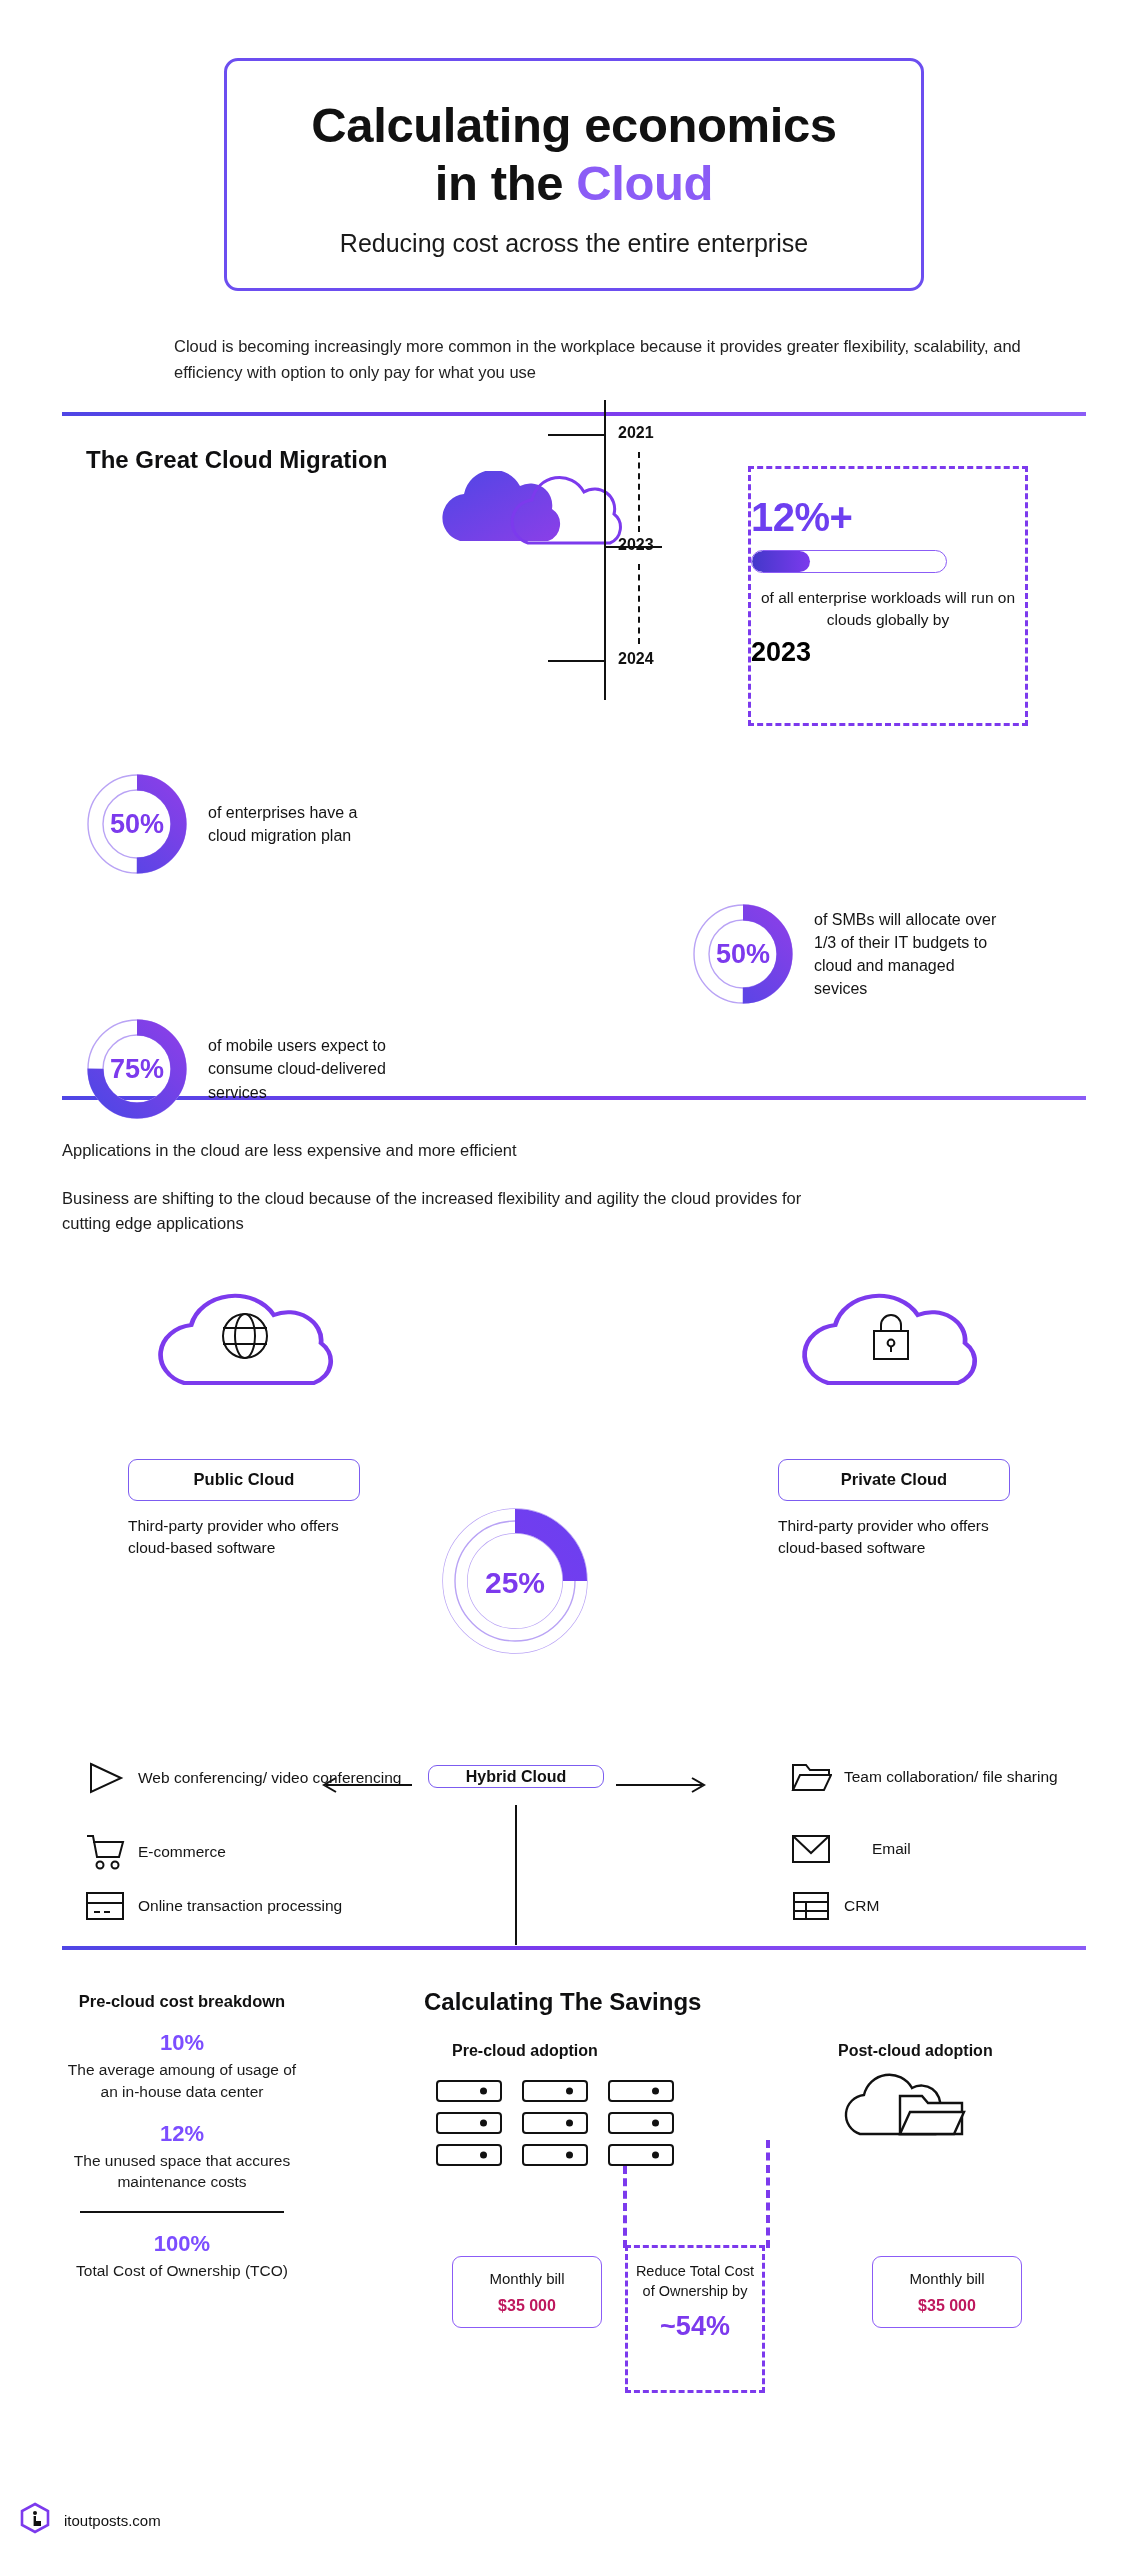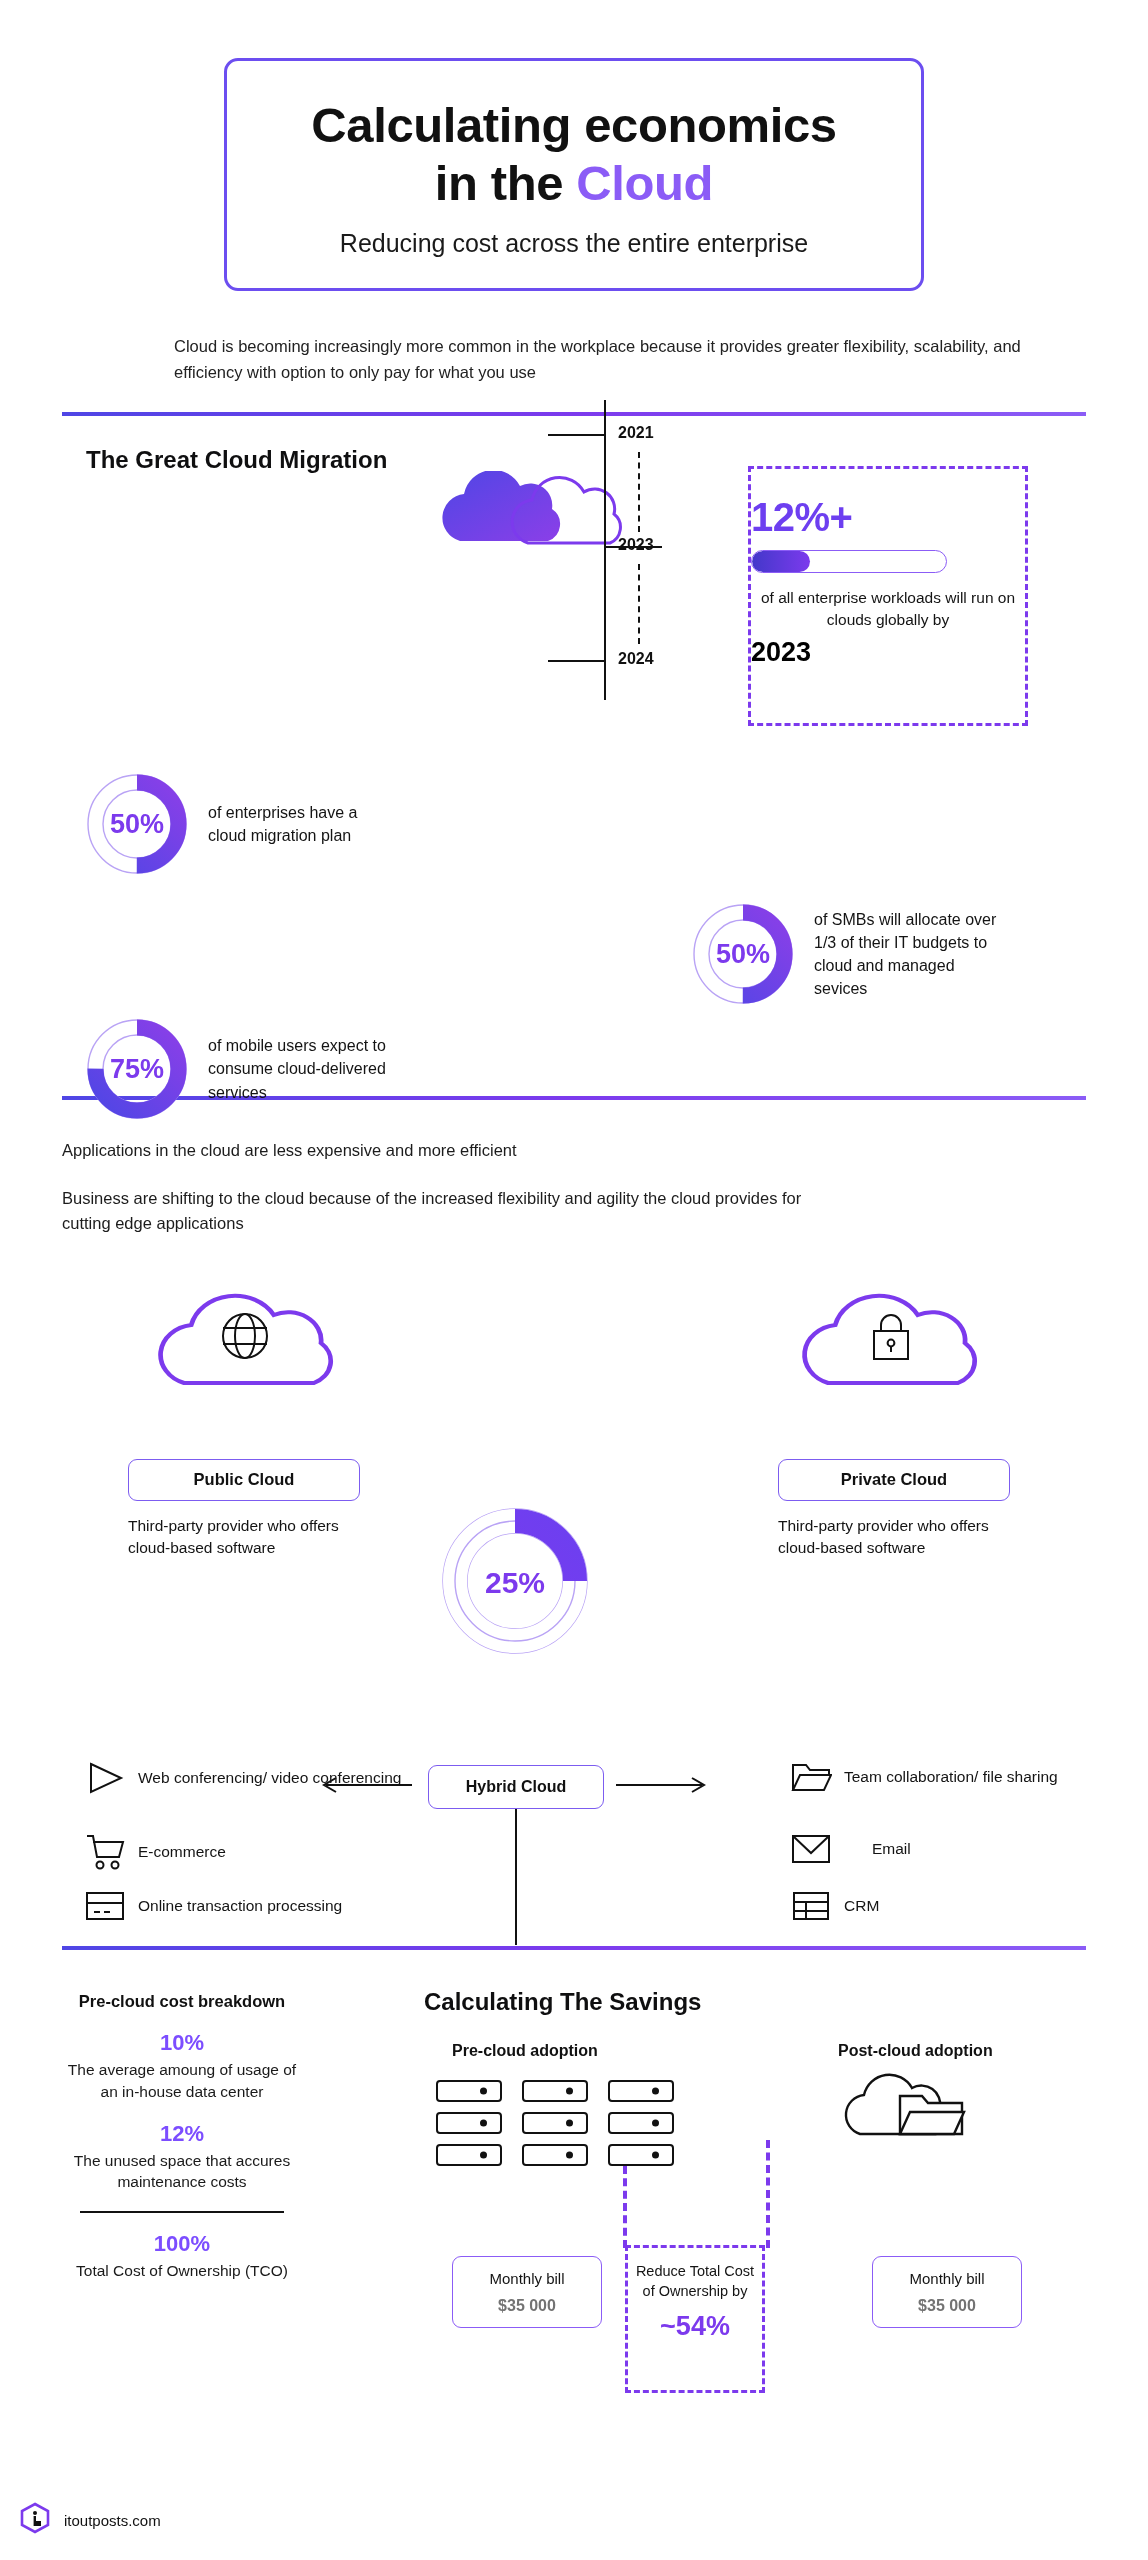--- a/index.html
+++ b/index.html
@@ -131,21 +131,21 @@
     border: 3px dashed #7c3aed;
   }
   .card-25-text {
     padding: 22px 12px 0 12px; text-align: center;
     font-size: 15px; line-height: 1.38; color: #141414;
   }
   .donut25 { position: absolute; left: 439px; top: 1505px; }
 
   .hybrid-pill {
     position: absolute; left: 428px; top: 1765px;
-    width: 176px; height: 44px;
+    width: 176px; height: 23px;
     border: 1.8px solid #7c5cf0; border-radius: 9px;
     display: flex; align-items: center; justify-content: center;
     font-size: 16px; font-weight: bold; background: #fff; z-index: 5;
   }
   .hybrid-stem { position: absolute; left: 515px; top: 1805px; width: 2px; height: 140px; background: #111; }
 
   .arrow { position: absolute; }
   .svc { position: absolute; display: flex; align-items: center; }
   .svc-ico { width: 42px; flex: 0 0 42px; display: flex; align-items: center; justify-content: center; }
   .svc-lab { margin-left: 12px; font-size: 15.5px; line-height: 1.35; color: #141414; }
@@ -173,21 +173,21 @@
     width: 7px; height: 7px; border-radius: 50%; background: #111;
   }
 
   .billbox {
     position: absolute; width: 150px; height: 72px;
     border: 1.8px solid #8b5cf6; border-radius: 9px;
     display: flex; flex-direction: column; align-items: center; justify-content: center;
     background: #fff;
   }
   .bill-l { font-size: 15px; color: #141414; }
-  .bill-v { font-size: 16px; font-weight: bold; color: #737373; margin-top: 10px; }
+  .bill-v { font-size: 16px; font-weight: bold; color: #be185d; margin-top: 10px; }
 
   .card-54 {
     position: absolute; left: 625px; top: 2245px;
     width: 140px; height: 148px;
     border: 3px dashed #7c3aed;
   }
   .card-54-t { font-size: 14.5px; line-height: 1.35; text-align: center; color: #141414; padding: 14px 6px 0 6px; }
   .card-54-v { font-size: 27px; font-weight: bold; color: #7c3aed; text-align: center; margin-top: 10px; }
   .dashv { position: absolute; width: 0; border-left: 4px dashed #7c3aed; }
 

